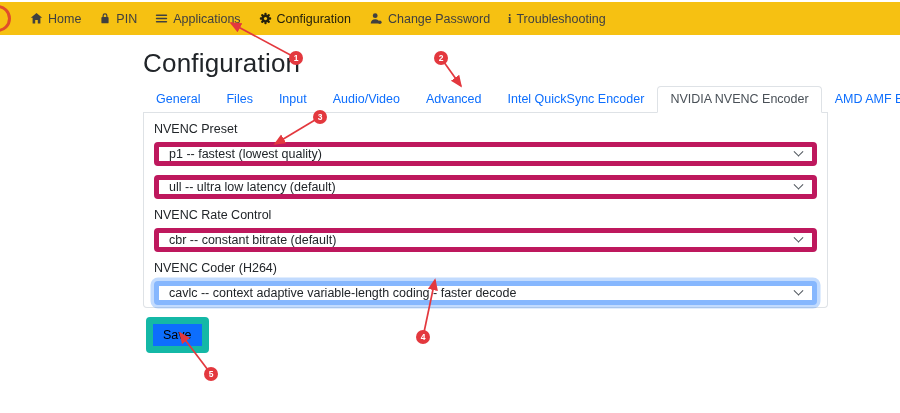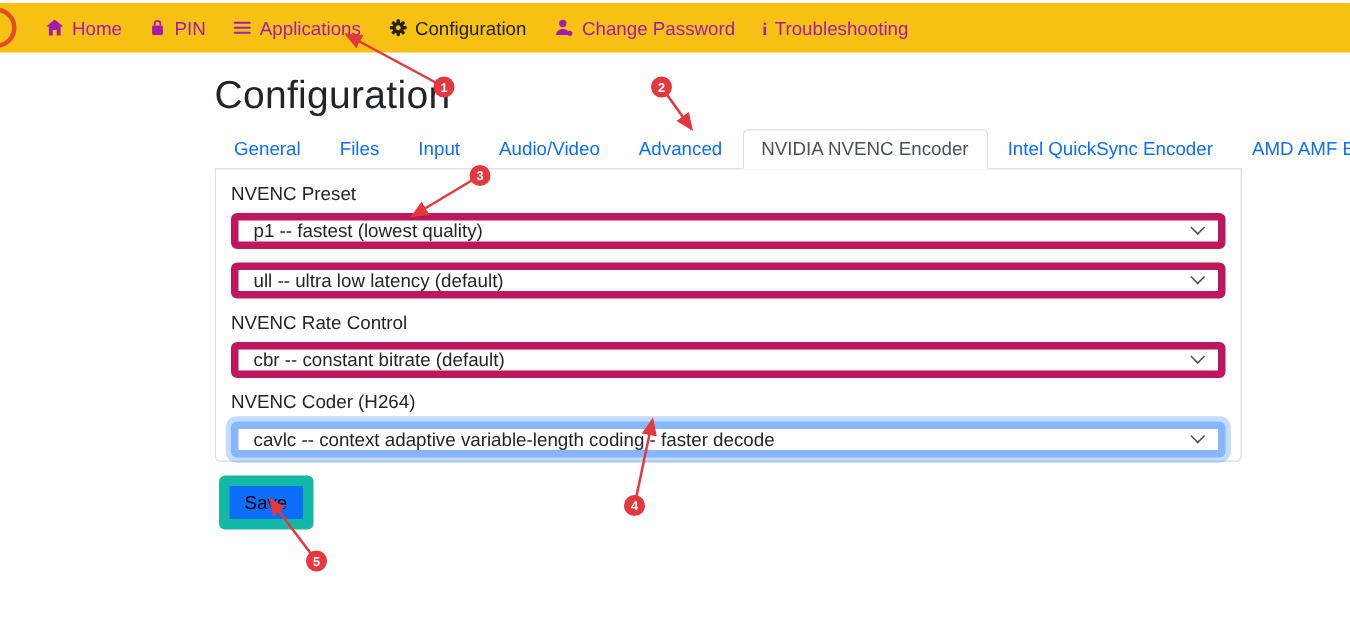--- a/index.html
+++ b/index.html
@@ -6,21 +6,21 @@
   html,body { width:900px; height:413px; background:#fff; font-family:"Liberation Sans", sans-serif; }
   .screen { position:relative; width:900px; height:413px; overflow:hidden; background:#fff; }
 
   
   .navbar { position:absolute; left:0; top:2px; width:900px; height:33px;
             background:#f6c112; display:flex; align-items:center; gap:18px;
             padding-left:30px; z-index:1; }
   .logo-ring { position:absolute; left:-16px; top:3px; width:27px; height:27px;
                border-radius:50%; border:3px solid #e04e2a; background:transparent; }
   .nav-item { display:flex; align-items:center; gap:5px; font-size:12.5px;
-              color:#a21caf; cursor:pointer; white-space:nowrap; }
+              color:#404040; cursor:pointer; white-space:nowrap; }
   .nav-item.active { color:#25210c; }
   .nav-item svg { display:block; }
   .info-glyph { font-weight:700; font-size:12px; line-height:12px; font-family:"Liberation Serif", serif; }
 
   
   .page-title { position:absolute; left:143px; top:48px; font-size:26px; font-weight:500;
                 color:#212529; letter-spacing:0.2px; }
 
   
   .tabs { position:absolute; left:143px; top:86px; width:685px; display:flex;
@@ -125,22 +125,22 @@
   </div>
 
   <div class="page-title">Configuration</div>
 
   <div class="tabs">
     <div class="tab">General</div>
     <div class="tab">Files</div>
     <div class="tab">Input</div>
     <div class="tab">Audio/Video</div>
     <div class="tab">Advanced</div>
+    <div class="tab">Intel QuickSync Encoder</div>
     <div class="tab active">NVIDIA NVENC Encoder</div>
-    <div class="tab">Intel QuickSync Encoder</div>
     <div class="tab">AMD AMF Encoder</div>
 
   </div>
 
   <div class="panel">
 
     <div class="field-label">NVENC Preset</div>
     <div class="select-box">
       <span>p1 -- fastest (lowest quality)</span>
       <span class="chev"></span>

